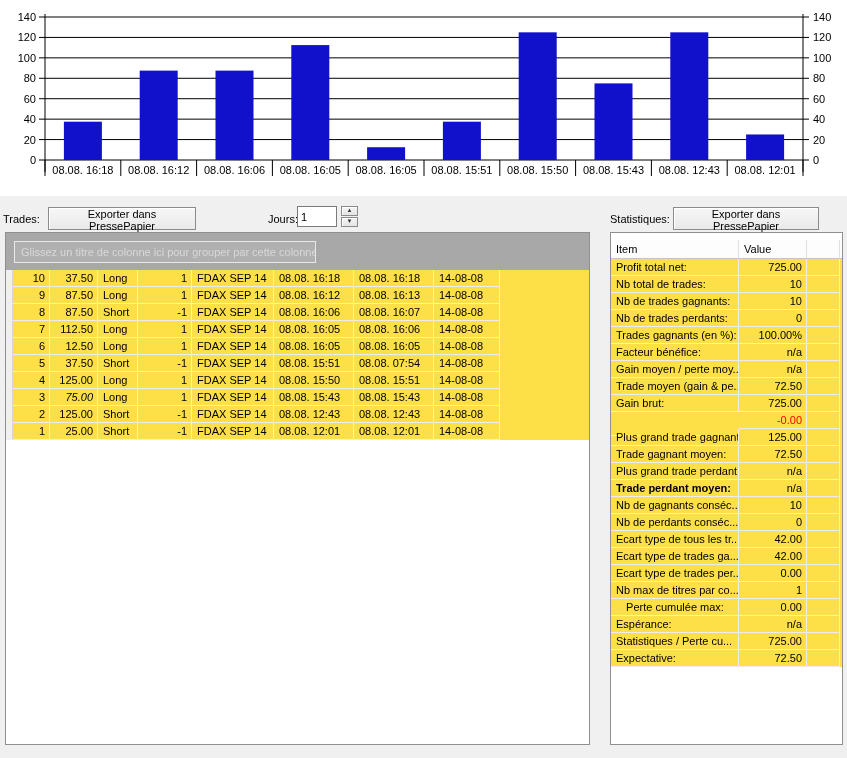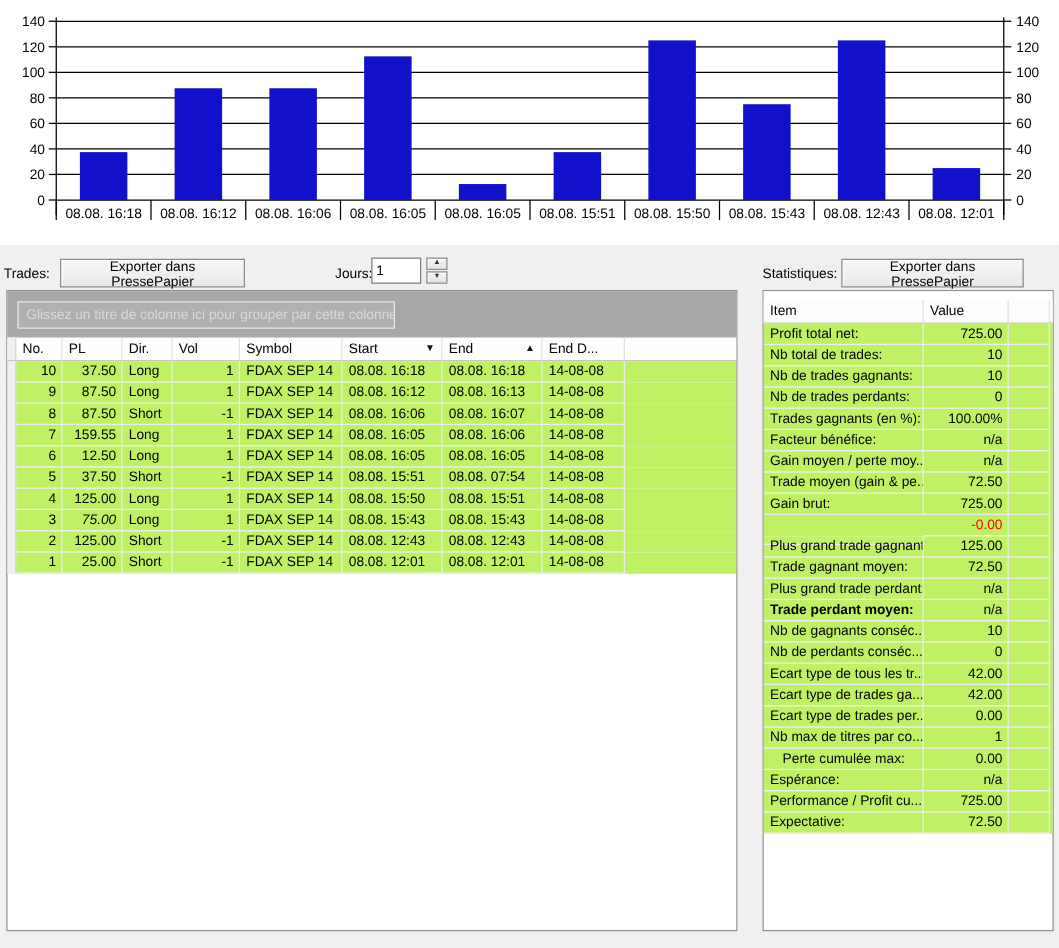--- a/index.html
+++ b/index.html
@@ -44,21 +44,21 @@
     background:#b0b0b0; border:1px solid #e9e9e9;
     color:#d8d8d8; line-height:20px; padding-left:6px;
     white-space:nowrap; overflow:hidden;
   }
   
   .grid-header { display:flex; height:19px; background:#fdfdfd; border-bottom:1px solid #c4c4c4; }
   .grid-header .cell {
     border-right:1px solid #e0e0e0; padding:3px 4px 0 5px;
     white-space:nowrap; overflow:hidden; position:relative;
   }
-  .grid-row { display:flex; height:17px; background:#bef264; }
+  .grid-row { display:flex; height:17px; background:#fde047; }
   .grid-row .cell {
     border-right:1px solid #ededed; border-bottom:1px solid #ededed;
     padding:2px 4px 0 5px; white-space:nowrap; overflow:hidden;
   }
   .cell.r { text-align:right; }
   .rowstrip { background:#f0f0f0; border-right:1px solid #d6d6d6 !important; padding:0 !important; }
   .sort-glyph { position:absolute; right:5px; top:5px; font-size:8px; line-height:8px; color:#111; }
   #stats-header-wrap { padding-top:7px; background:#fff; }
   .red-val { color:#ff0000; }
 </style>
@@ -147,31 +147,20 @@
 <input id="jours-input" value="1" style="">
 <div id="spin-up" class="spin-btn">▲</div>
 <div id="spin-down" class="spin-btn">▼</div>
 <span class="tb-label" style="left:610px;">Statistiques:</span>
 <button class="win-btn" style="left:673px; width:146px;">Exporter dans PressePapier</button>
 
 <div id="trades-panel" class="panel">
   <div id="group-bar">
     <div id="group-hint">Glissez un titre de colonne ici pour grouper par cette colonne.</div>
   </div>
-  <div id="trades-header" class="grid-header">
-      <div class="cell rowstrip" style="width: 7px;"></div>
-      <div class="cell" style="width: 37px;">No.</div>
-      <div class="cell" style="width: 48px;">PL</div>
-      <div class="cell" style="width: 40px;">Dir.</div>
-      <div class="cell" style="width: 54px;">Vol</div>
-      <div class="cell" style="width: 82px;">Symbol</div>
-      <div class="cell" style="width: 80px;">Start<span class="sort-glyph">▼</span></div>
-      <div class="cell" style="width: 80px;">End<span class="sort-glyph">▲</span></div>
-      <div class="cell" style="width: 66px;">End D...</div>
-    </div>
   <div id="trades-body">
       <div class="grid-row">
         <div class="cell rowstrip" style="width: 7px;"></div>
         <div class="cell r" style="width: 37px;">10</div>
         <div class="cell r" style="width: 48px;">37.50</div>
         <div class="cell" style="width: 40px;">Long</div>
         <div class="cell r" style="width: 54px;">1</div>
         <div class="cell" style="width: 82px;">FDAX SEP 14</div>
         <div class="cell" style="width: 80px;">08.08. 16:18</div>
         <div class="cell" style="width: 80px;">08.08. 16:18</div>
@@ -195,21 +184,21 @@
         <div class="cell" style="width: 40px;">Short</div>
         <div class="cell r" style="width: 54px;">-1</div>
         <div class="cell" style="width: 82px;">FDAX SEP 14</div>
         <div class="cell" style="width: 80px;">08.08. 16:06</div>
         <div class="cell" style="width: 80px;">08.08. 16:07</div>
         <div class="cell" style="width: 66px;">14-08-08</div>
       </div>
       <div class="grid-row">
         <div class="cell rowstrip" style="width: 7px;"></div>
         <div class="cell r" style="width: 37px;">7</div>
-        <div class="cell r" style="width: 48px;">159.55</div>
+        <div class="cell r" style="width: 48px;">112.50</div>
         <div class="cell" style="width: 40px;">Long</div>
         <div class="cell r" style="width: 54px;">1</div>
         <div class="cell" style="width: 82px;">FDAX SEP 14</div>
         <div class="cell" style="width: 80px;">08.08. 16:05</div>
         <div class="cell" style="width: 80px;">08.08. 16:06</div>
         <div class="cell" style="width: 66px;">14-08-08</div>
       </div>
       <div class="grid-row">
         <div class="cell rowstrip" style="width: 7px;"></div>
         <div class="cell r" style="width: 37px;">6</div>
@@ -392,21 +381,21 @@
         <div class="cell" style="width: 128px; text-align: center;">Perte cumulée max:</div>
         <div class="cell r" style="width: 68px;">0.00</div>
         <div class="cell" style="width: 33px;"></div>
       </div>
       <div class="grid-row">
         <div class="cell" style="width: 128px;">Espérance:</div>
         <div class="cell r" style="width: 68px;">n/a</div>
         <div class="cell" style="width: 33px;"></div>
       </div>
       <div class="grid-row">
-        <div class="cell" style="width: 128px;">Performance / Profit cu...</div>
+        <div class="cell" style="width: 128px;">Statistiques / Perte cu...</div>
         <div class="cell r" style="width: 68px;">725.00</div>
         <div class="cell" style="width: 33px;"></div>
       </div>
       <div class="grid-row">
         <div class="cell" style="width: 128px;">Expectative:</div>
         <div class="cell r" style="width: 68px;">72.50</div>
         <div class="cell" style="width: 33px;"></div>
       </div>
     </div>
 </div>

